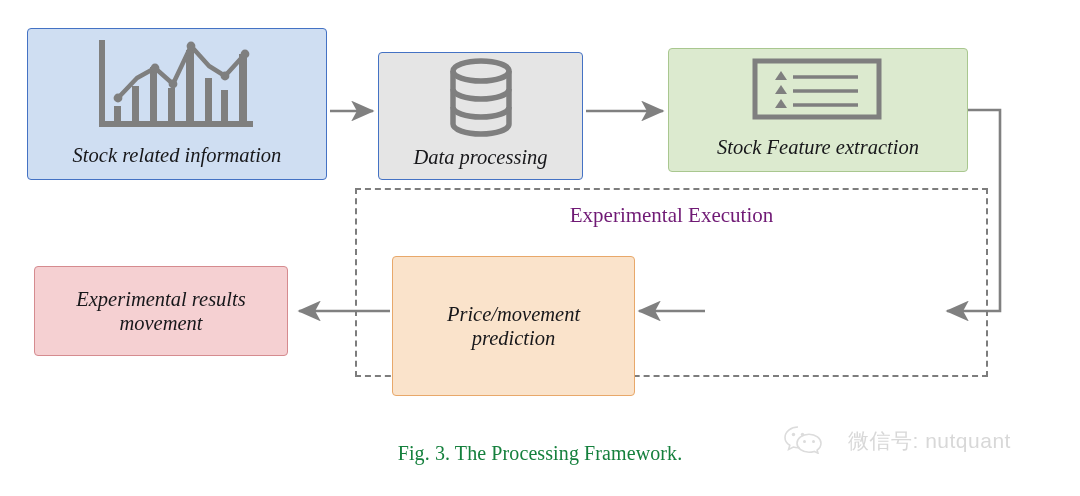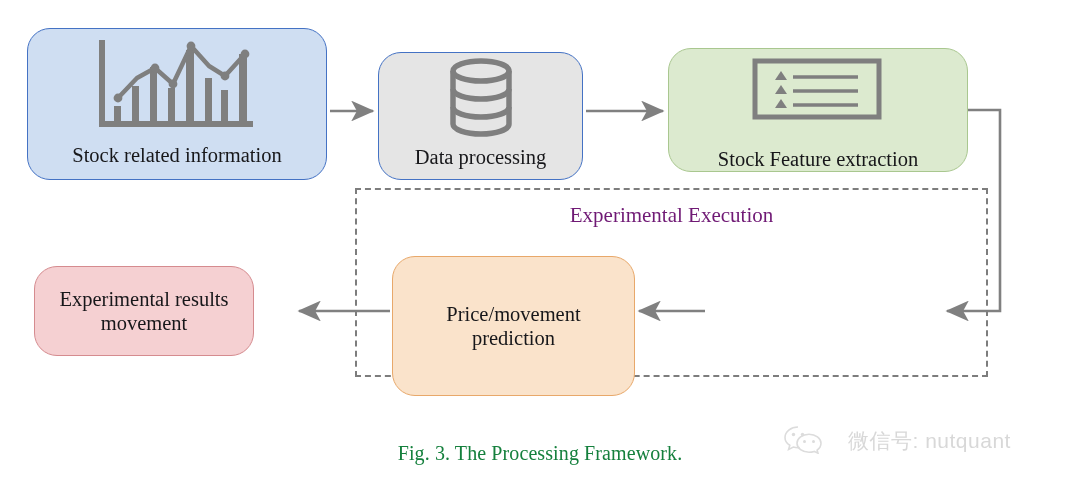--- a/index.html
+++ b/index.html
@@ -13,26 +13,27 @@
   #figure {
     position: relative;
     width: 1080px;
     height: 496px;
     background: #ffffff;
     overflow: hidden;
   }
   .node {
     position: absolute;
     box-sizing: border-box;
-    border-radius: 23px;
+    border-radius: 4px;
     border: 1.6px solid #999;
     display: flex;
     flex-direction: column;
     align-items: center;
     justify-content: flex-end;
+    font-style: italic;
   }
   .node-label {
     font-family: "Liberation Serif", serif;
     font-size: 20.5px;
     color: #17171a;
     text-align: center;
     line-height: 1.18;
     width: 100%;
     padding: 0 6px;
     box-sizing: border-box;
@@ -51,32 +52,32 @@
   #node-data-processing {
     left: 378px; top: 52px; width: 205px; height: 128px;
     background: #e5e5e5; border-color: #4472c4;
   }
   #node-data-processing .node-label { padding-bottom: 10px; }
 
   #node-feature-extraction {
     left: 668px; top: 48px; width: 300px; height: 124px;
     background: #dceacf; border-color: #a9c78f;
   }
-  #node-feature-extraction .node-label { padding-bottom: 0; }
+  #node-feature-extraction .node-label { padding-bottom: 12px; }
 
   #node-price-prediction {
     left: 392px; top: 256px; width: 243px; height: 140px;
     background: #fae3cb; border-color: #e8a86a;
   }
   #node-ml-training {
     left: 707px; top: 256px; width: 235px; height: 110px;
     background: #fdeec9; border-color: #e8ba34;
   }
   #node-results-analysis {
-    left: 34px; top: 266px; width: 220px; height: 90px;
+    left: 34px; top: 266px; width: 254px; height: 90px;
     background: #f5d0d2; border-color: #d58b8f;
   }
 
   
   #exec-container {
     position: absolute;
     left: 355px; top: 188px;
     width: 633px; height: 189px;
     box-sizing: border-box;
     border: 2px dashed #7d7d7d;

